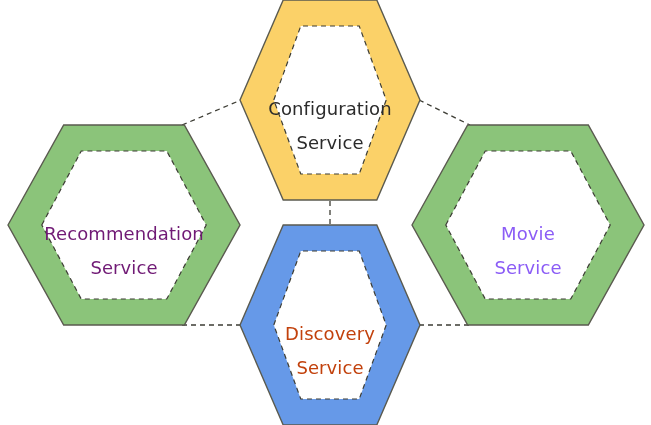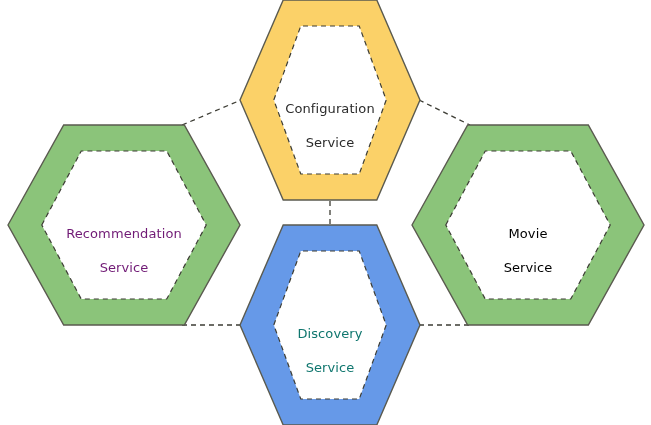--- a/index.html
+++ b/index.html
@@ -26,21 +26,21 @@
     top: 0;
     width: 651px;
     height: 425px;
     display: block;
   }
   .hex-label {
     position: absolute;
     text-align: center;
     color: #2b2b2b;
     font-family: "DejaVu Sans", "Liberation Sans", sans-serif;
-    font-size: 13px;
+    font-size: 18px;
     line-height: 17px;
     letter-spacing: 0.1px;
     white-space: pre-line;
     pointer-events: none;
     -webkit-font-smoothing: antialiased;
   }
   .hex-label span {
     display: block;
   }
 </style>
@@ -80,23 +80,23 @@
   <div class="hex-label" id="label-configuration-service" style="color: rgb(43, 43, 43); left: 0px; top: 0px; width: 180px; transform: translate(240px, 83px);">
     <span>Configuration</span>
     <span>Service</span>
   </div>
 
   <div class="hex-label" id="label-recommendation-service" style="color: #701a75; left: 0px; top: 0px; width: 232px; transform: translate(8px, 208px);">
     <span>Recommendation</span>
     <span>Service</span>
   </div>
 
-  <div class="hex-label" id="label-movie-service" style="color: #000000; left: 0px; top: 0px; width: 232px; transform: translate(412px, 208px);">
+  <div class="hex-label" id="label-movie-service" style="color: #8b5cf6; left: 0px; top: 0px; width: 232px; transform: translate(412px, 208px);">
     <span>Movie</span>
     <span>Service</span>
   </div>
 
-  <div class="hex-label" id="label-discovery-service" style="color: #0f766e; left: 0px; top: 0px; width: 180px; transform: translate(240px, 308px);">
+  <div class="hex-label" id="label-discovery-service" style="color: #c2410c; left: 0px; top: 0px; width: 180px; transform: translate(240px, 308px);">
     <span>Discovery</span>
     <span>Service</span>
   </div>
 
 </div>
 
 </body></html>

